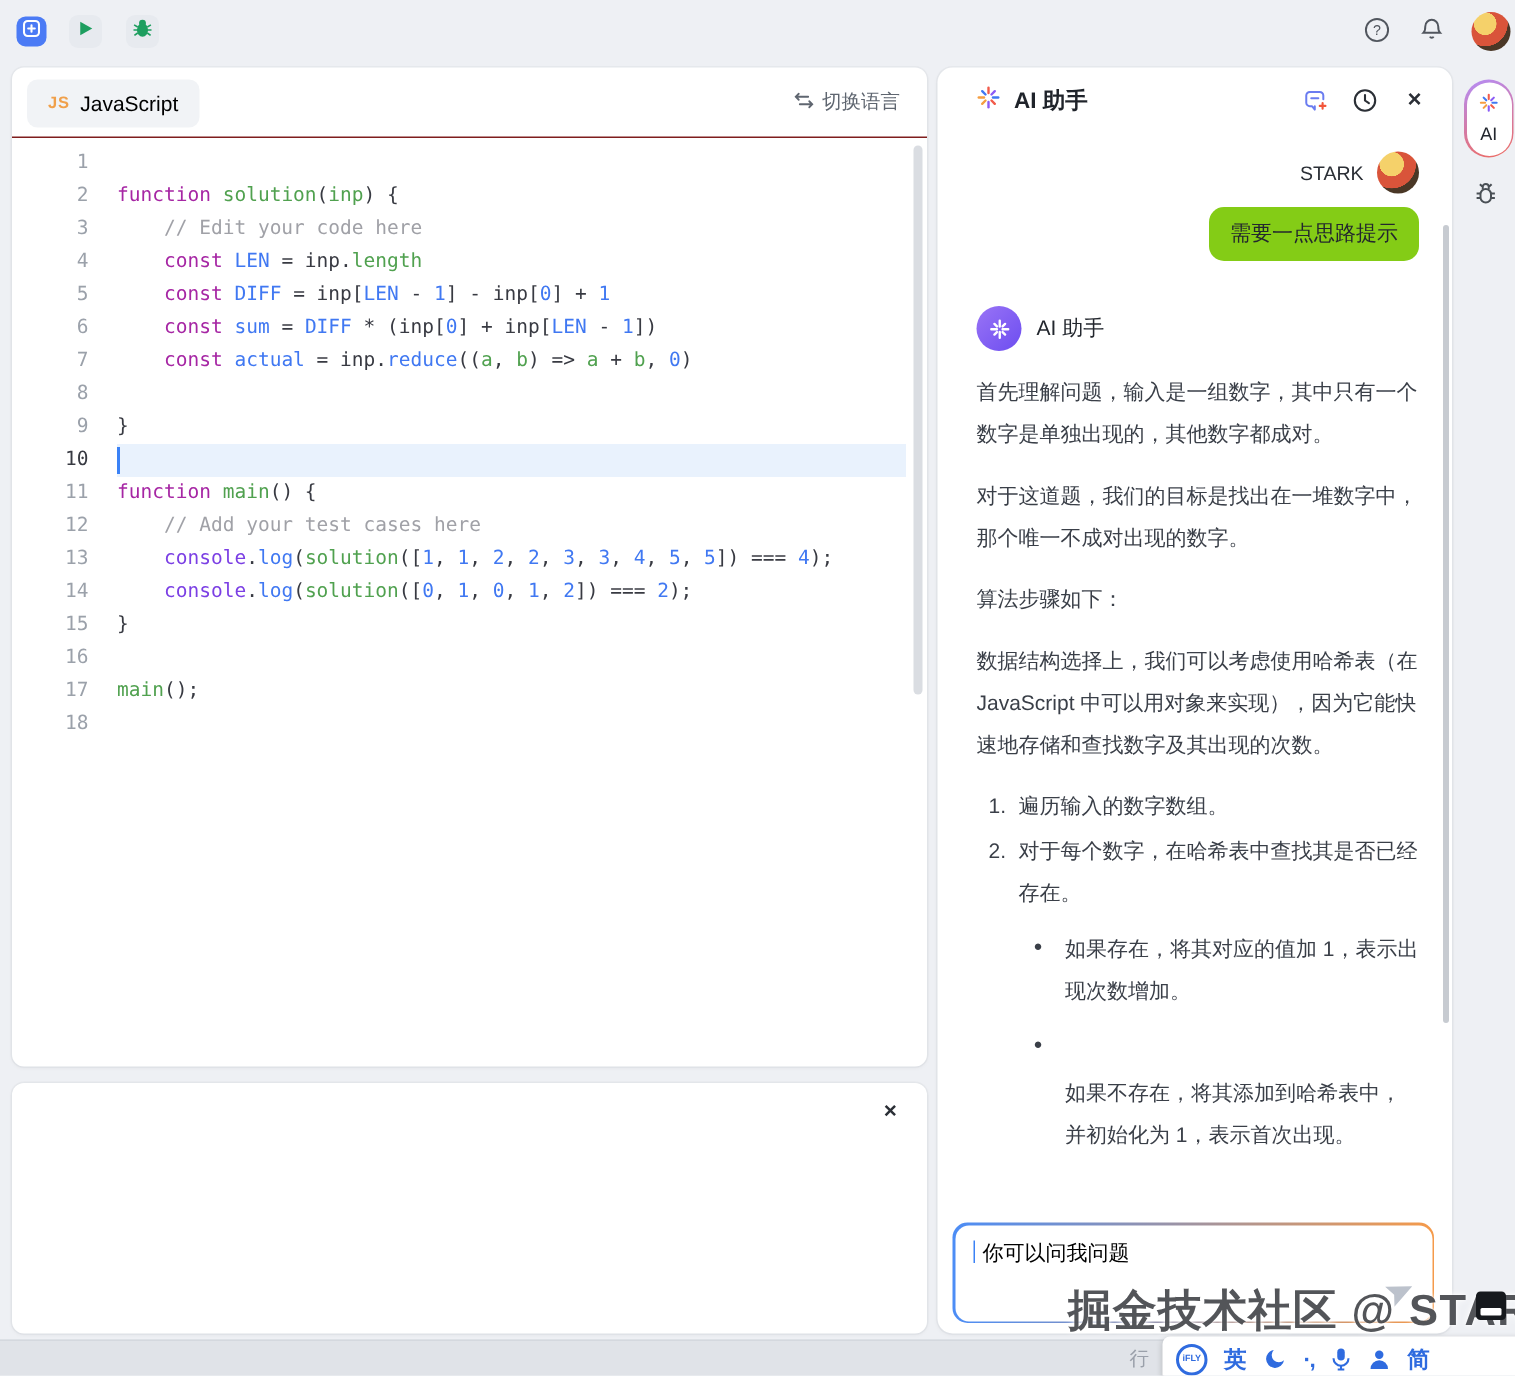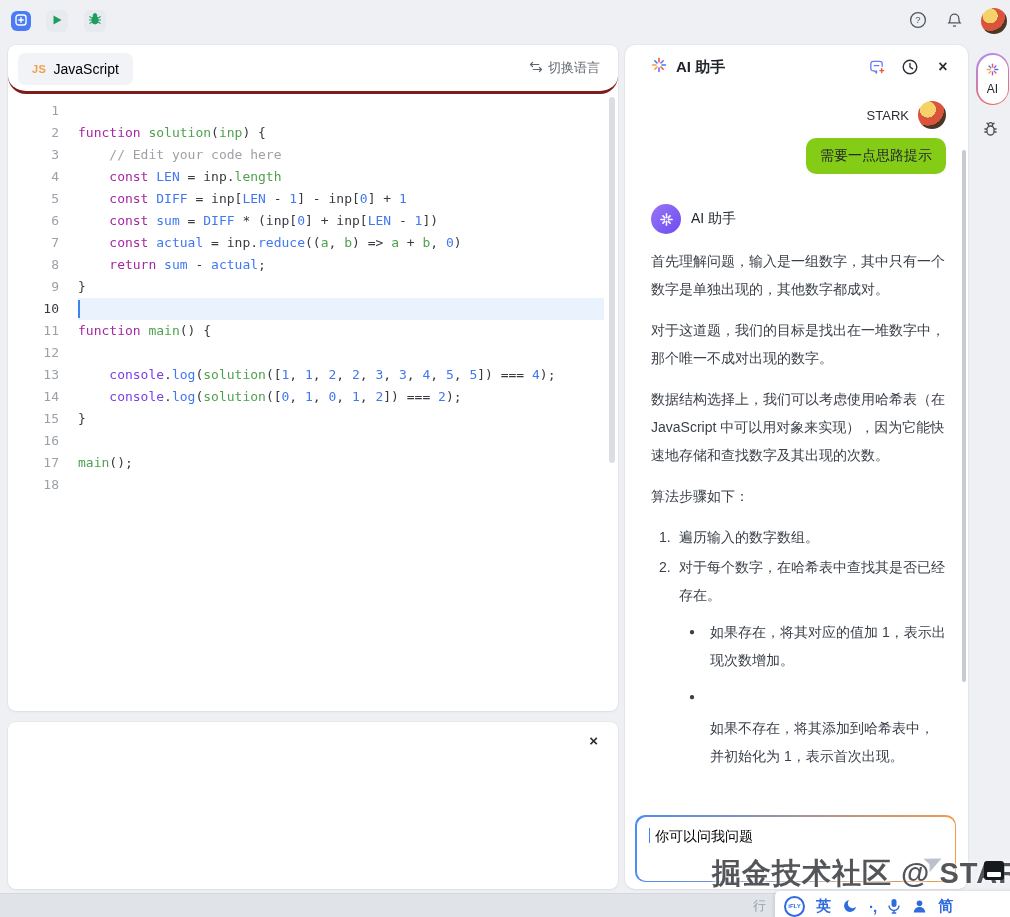--- a/index.html
+++ b/index.html
@@ -15,21 +15,21 @@
   .topbar{position:absolute;left:0;top:0;width:100%;height:44px;}
   .tb-btn{position:absolute;top:10px;width:22px;height:22px;border-radius:6px;background:#e7eaef;display:flex;align-items:center;justify-content:center;cursor:pointer;}
   .tb-btn.blue{background:#4b7bf5;left:11px;width:20px;height:20px;top:11px;}
   .tb-btn.run{left:46px;}
   .tb-btn.bug{left:84px;}
   .top-right-ic{position:absolute;top:12px;display:flex;align-items:center;justify-content:center;cursor:pointer;}
   .avatar{border-radius:50%;background:radial-gradient(circle at 35% 30%,#f5d16a 0 30%,#d9543a 31% 60%,#4a3726 61% 100%);}
 
   
   .editor-card{left:8px;top:45px;width:610px;height:666px;}
-  .edit-tabbar{position:relative;height:46px;border-bottom:3px solid #7f1d1d;border-radius:18px;}
+  .edit-tabbar{position:relative;height:46px;border-bottom:1px solid #7f1d1d;}
   .edit-tab{position:absolute;left:10px;top:8px;height:32px;background:#f1f3f6;border-radius:7px;display:flex;align-items:center;gap:7px;padding:0 14px;cursor:pointer;}
   .js-badge{color:#f0a04b;font-weight:700;font-size:11px;letter-spacing:.5px;}
   .edit-tab-label{font-size:14px;color:#000000;}
   .switch-lang{position:absolute;right:18px;top:14px;display:flex;align-items:center;gap:5px;color:#5f6670;font-size:13px;cursor:pointer;}
   .code-pane{position:relative;padding-top:6px;font-family:"DejaVu Sans Mono",monospace;font-size:13px;}
   .code-row{display:flex;height:22px;line-height:22px;white-space:pre;}
   .gutter-num{flex:none;width:51px;text-align:right;color:#9ba1aa;font-size:13px;}
   .code-text{flex:1;margin-left:19px;margin-right:14px;position:relative;color:#383a42;}
   .code-row.active .code-text{background:#e9f2fd;}
   .caret{position:absolute;left:0;top:2px;width:2px;height:18px;background:#3b82f6;}
@@ -156,25 +156,25 @@
     </div>
   </div>
   <div class="code-pane">
       <div class="code-row"><span class="gutter-num">1</span><span class="code-text"></span></div>
       <div class="code-row"><span class="gutter-num">2</span><span class="code-text"><span class="tk-kw">function</span><span> </span><span class="tk-fn">solution</span><span>(</span><span class="tk-fn">inp</span><span>) {</span></span></div>
       <div class="code-row"><span class="gutter-num">3</span><span class="code-text"><span>    </span><span class="tk-cmt">// Edit your code here</span></span></div>
       <div class="code-row"><span class="gutter-num">4</span><span class="code-text"><span>    </span><span class="tk-kw">const</span><span> </span><span class="tk-var">LEN</span><span> = inp.</span><span class="tk-fn">length</span></span></div>
       <div class="code-row"><span class="gutter-num">5</span><span class="code-text"><span>    </span><span class="tk-kw">const</span><span> </span><span class="tk-var">DIFF</span><span> = inp[</span><span class="tk-var">LEN</span><span> - </span><span class="tk-num">1</span><span>] - inp[</span><span class="tk-num">0</span><span>] + </span><span class="tk-num">1</span></span></div>
       <div class="code-row"><span class="gutter-num">6</span><span class="code-text"><span>    </span><span class="tk-kw">const</span><span> </span><span class="tk-var">sum</span><span> = </span><span class="tk-var">DIFF</span><span> * (inp[</span><span class="tk-num">0</span><span>] + inp[</span><span class="tk-var">LEN</span><span> - </span><span class="tk-num">1</span><span>])</span></span></div>
       <div class="code-row"><span class="gutter-num">7</span><span class="code-text"><span>    </span><span class="tk-kw">const</span><span> </span><span class="tk-var">actual</span><span> = inp.</span><span class="tk-var">reduce</span><span>((</span><span class="tk-fn">a</span><span>, </span><span class="tk-fn">b</span><span>) =&gt; </span><span class="tk-fn">a</span><span> + </span><span class="tk-fn">b</span><span>, </span><span class="tk-num">0</span><span>)</span></span></div>
-      <div class="code-row"><span class="gutter-num">8</span><span class="code-text"><span>    </span><span class="tk-kw">return</span><span> </span><span class="tk-var">sum</span><span> - </span><span class="tk-var">actual</span><span>;</span></span></div>
+      <div class="code-row"><span class="gutter-num">8</span></div>
       <div class="code-row"><span class="gutter-num">9</span><span class="code-text"><span>}</span></span></div>
       <div class="code-row active"><span class="gutter-num" style="color: rgb(56, 58, 66);">10</span><span class="code-text"><span class="caret"></span></span></div>
       <div class="code-row"><span class="gutter-num">11</span><span class="code-text"><span class="tk-kw">function</span><span> </span><span class="tk-fn">main</span><span>() {</span></span></div>
-      <div class="code-row"><span class="gutter-num">12</span></div>
+      <div class="code-row"><span class="gutter-num">12</span><span class="code-text"><span>    </span><span class="tk-cmt">// Add your test cases here</span></span></div>
       <div class="code-row"><span class="gutter-num">13</span><span class="code-text"><span>    </span><span class="tk-obj">console</span><span>.</span><span class="tk-var">log</span><span>(</span><span class="tk-fn">solution</span><span>([</span><span class="tk-num">1</span><span>, </span><span class="tk-num">1</span><span>, </span><span class="tk-num">2</span><span>, </span><span class="tk-num">2</span><span>, </span><span class="tk-num">3</span><span>, </span><span class="tk-num">3</span><span>, </span><span class="tk-num">4</span><span>, </span><span class="tk-num">5</span><span>, </span><span class="tk-num">5</span><span>]) === </span><span class="tk-num">4</span><span>);</span></span></div>
       <div class="code-row"><span class="gutter-num">14</span><span class="code-text"><span>    </span><span class="tk-obj">console</span><span>.</span><span class="tk-var">log</span><span>(</span><span class="tk-fn">solution</span><span>([</span><span class="tk-num">0</span><span>, </span><span class="tk-num">1</span><span>, </span><span class="tk-num">0</span><span>, </span><span class="tk-num">1</span><span>, </span><span class="tk-num">2</span><span>]) === </span><span class="tk-num">2</span><span>);</span></span></div>
       <div class="code-row"><span class="gutter-num">15</span><span class="code-text"><span>}</span></span></div>
       <div class="code-row"><span class="gutter-num">16</span><span class="code-text"></span></div>
       <div class="code-row"><span class="gutter-num">17</span><span class="code-text"><span class="tk-fn">main</span><span>();</span></span></div>
       <div class="code-row"><span class="gutter-num">18</span><span class="code-text"></span></div>
     </div>
   <div class="ed-scroll"></div>
 </div>
 
@@ -229,22 +229,22 @@
         <span class="ai-avatar">
           <svg width="15" height="15" viewBox="0 0 16 16" stroke="#fff" stroke-width="1.7" stroke-linecap="round" fill="none">
             <path d="M8 2v4M8 10v4M2 8h4M10 8h4M4.2 4.2 6 6M10 10l1.8 1.8M11.8 4.2 10 6M6 10l-1.8 1.8"></path>
           </svg>
         </span>
         <span class="ai-name">AI 助手</span>
       </div>
       <div>
           <div class="ai-p">首先理解问题，输入是一组数字，其中只有一个数字是单独出现的，其他数字都成对。</div>
           <div class="ai-p">对于这道题，我们的目标是找出在一堆数字中，那个唯一不成对出现的数字。</div>
+          <div class="ai-p">算法步骤如下：</div>
           <div class="ai-p">数据结构选择上，我们可以考虑使用哈希表（在 JavaScript 中可以用对象来实现），因为它能快速地存储和查找数字及其出现的次数。</div>
-          <div class="ai-p">算法步骤如下：</div>
           <div>
             <div class="oli">
               <span class="oln">1.</span>
               <span class="olt">遍历输入的数字数组。</span>
             </div>
             <div class="oli">
               <span class="oln">2.</span>
               <span class="olt">对于每个数字，在哈希表中查找其是否已经存在。</span>
             </div>
             <div class="uli">

